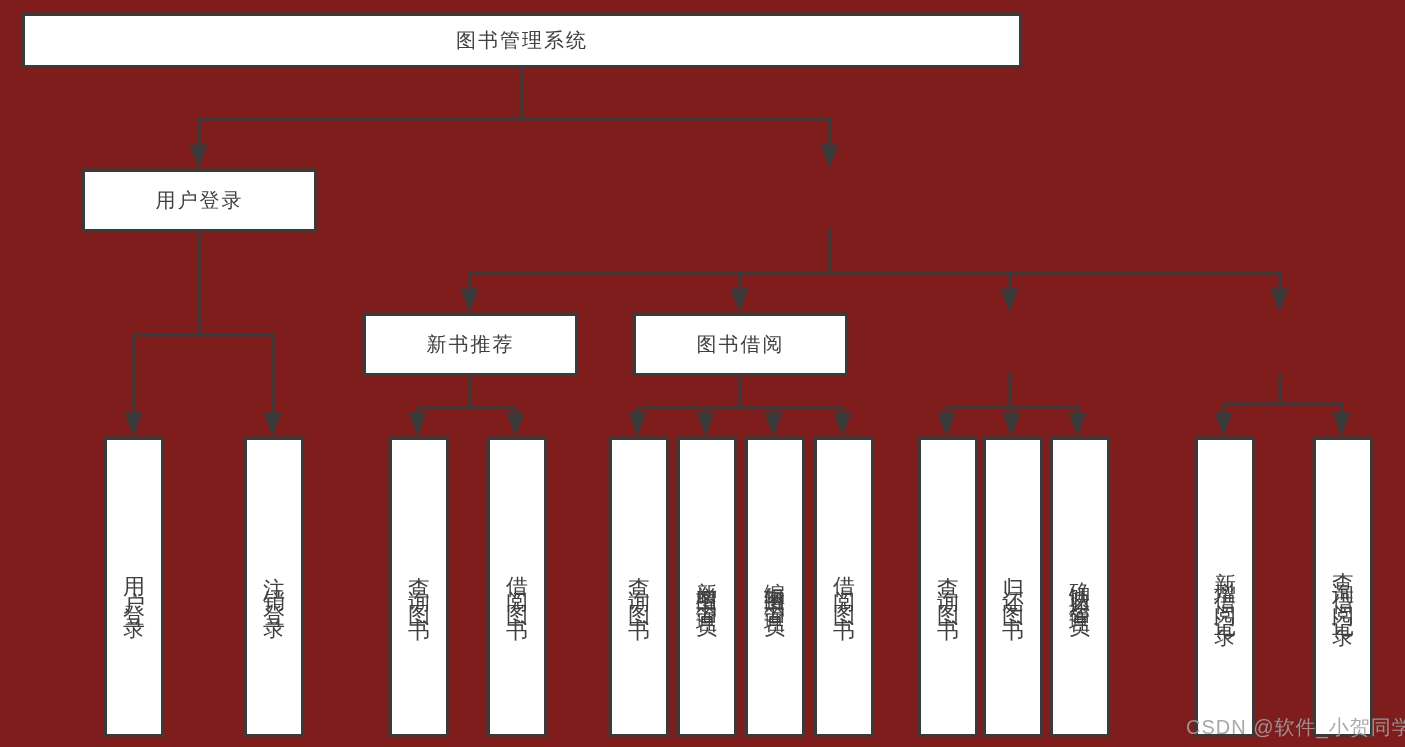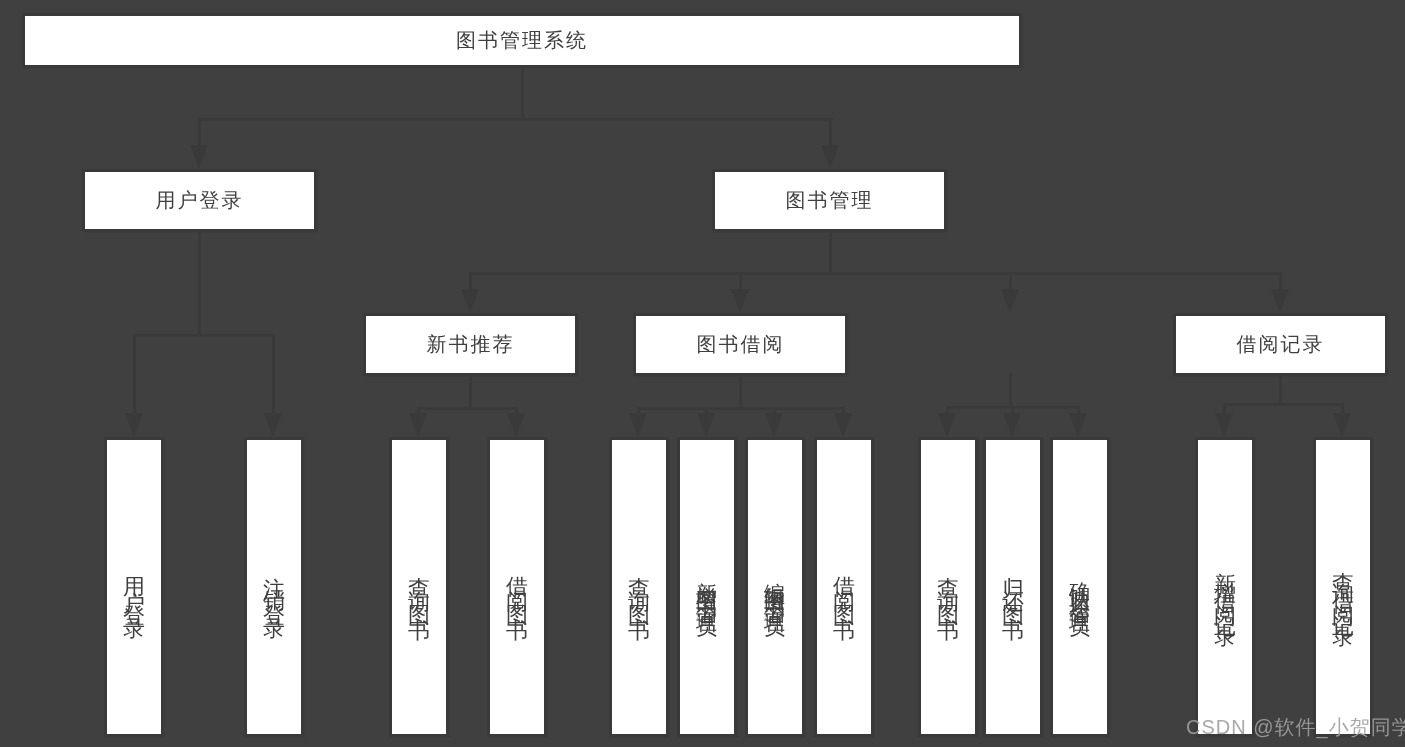--- a/index.html
+++ b/index.html
@@ -5,21 +5,21 @@
   html, body {
     margin: 0;
     padding: 0;
     background: #ffffff;
     font-family: "Liberation Sans", sans-serif;
   }
   .stage {
     position: relative;
     width: 1405px;
     height: 747px;
-    background: #404040;
+    background: #7f1d1d;
     overflow: hidden;
   }
   
   .box {
     position: absolute;
     box-sizing: border-box;
     border: 3px solid #3a3a3a;
     background: #ffffff;
     display: flex;
     align-items: center;
@@ -80,23 +80,20 @@
   <div class="vline" style="left:521px; top:65px; height:56px;"></div>
   <div class="hline" style="left:198px; top:118px; width:635px;"></div>
   <div class="vline" style="left:198px; top:118px; height:30px;"></div>
   <div class="arrowhead" style="left:190px; top:145px;"></div>
   <div class="vline" style="left:829px; top:118px; height:30px;"></div>
   <div class="arrowhead" style="left:821px; top:145px;"></div>
 
   <div class="box" style="left:82px; top:169px; width:235px; height:63px;">
     <span class="lbl">用户登录</span>
   </div>
-  <div class="box" style="left:712px; top:169px; width:235px; height:63px;">
-    <span class="lbl">图书管理</span>
-  </div>
 
   <div class="vline" style="left:198px; top:229px; height:108px;"></div>
   <div class="hline" style="left:133px; top:334px; width:142px;"></div>
   <div class="vline" style="left:133px; top:334px; height:82px;"></div>
   <div class="arrowhead" style="left:125px; top:413px;"></div>
   <div class="vline" style="left:272px; top:334px; height:82px;"></div>
   <div class="arrowhead" style="left:264px; top:413px;"></div>
 
   <div class="vline" style="left:829px; top:229px; height:46px;"></div>
   <div class="hline" style="left:469px; top:272px; width:813px;"></div>
@@ -107,23 +104,20 @@
   <div class="vline" style="left:1009px; top:272px; height:20px;"></div>
   <div class="arrowhead" style="left:1001px; top:289px;"></div>
   <div class="vline" style="left:1279px; top:272px; height:20px;"></div>
   <div class="arrowhead" style="left:1271px; top:289px;"></div>
 
   <div class="box" style="left:633px; top:313px; width:215px; height:63px;">
     <span class="lbl">图书借阅</span>
   </div>
   <div class="box" style="left:363px; top:313px; width:215px; height:63px;">
     <span class="lbl">新书推荐</span>
-  </div>
-  <div class="box" style="left:1173px; top:313px; width:215px; height:63px;">
-    <span class="lbl">借阅记录</span>
   </div>
 
   <div class="vline" style="left:469px; top:373px; height:37px;"></div>
   <div class="hline" style="left:417px; top:407px; width:101px;"></div>
   <div class="vline" style="left:417px; top:407px; height:10px;"></div>
   <div class="arrowhead" style="left:409px; top:413px;"></div>
   <div class="vline" style="left:515px; top:407px; height:10px;"></div>
   <div class="arrowhead" style="left:507px; top:413px;"></div>
 
   <div class="vline" style="left:739px; top:373px; height:37px;"></div>

